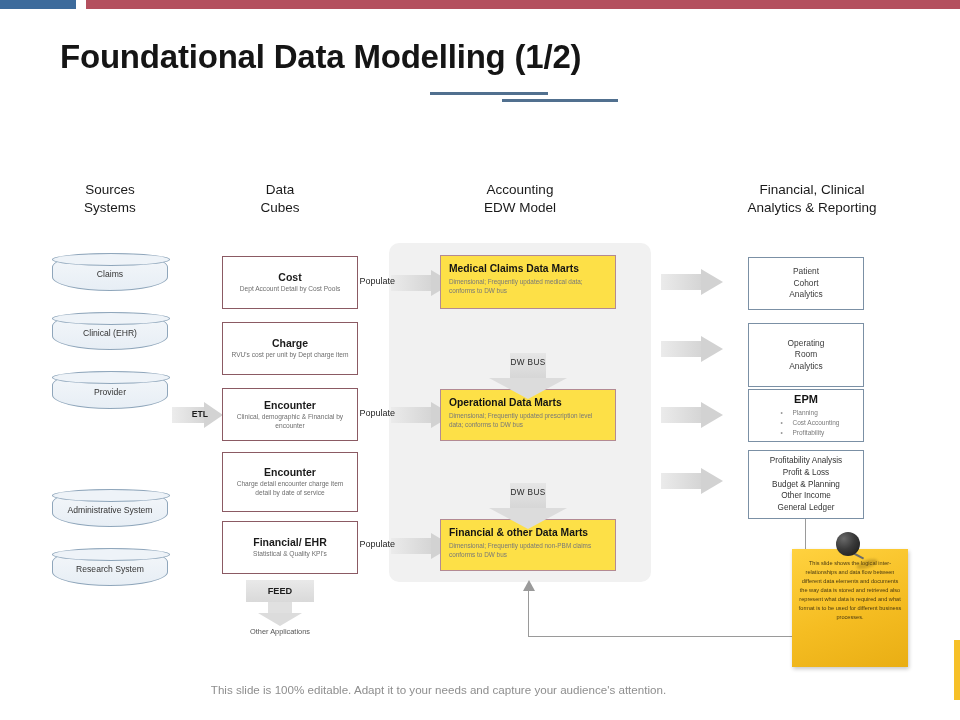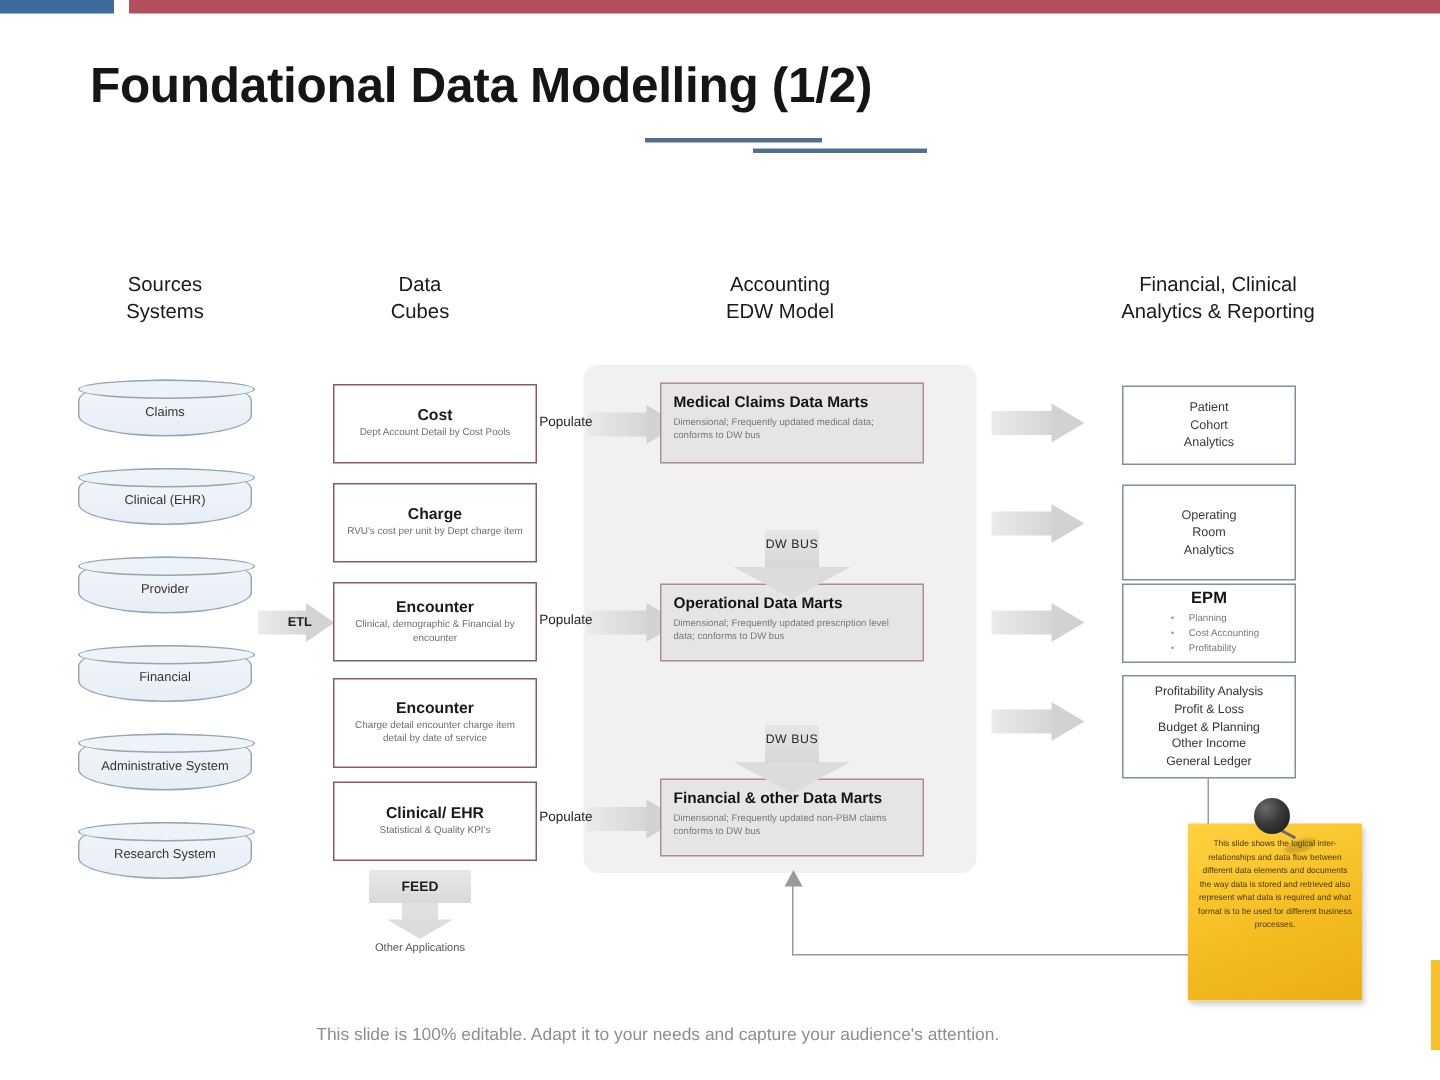--- a/index.html
+++ b/index.html
@@ -72,21 +72,21 @@
   .cube .t { font-size: 10.5px; font-weight: bold; color: #1a1a1a; }
   .cube .s { font-size: 6.6px; color: #6e6e6e; line-height: 1.3; margin-top: 2px; }
 
   
   .edw-panel {
     position: absolute; left: 389px; top: 243px; width: 262px; height: 339px;
     background: #f1f1f1; border-radius: 10px;
   }
   .mart {
     position: absolute; left: 440px; width: 176px;
-    border: 1px solid #b38a93; background: #e5e5e5;
+    border: 1px solid #b38a93; background: #fde047;
     padding: 7px 8px 8px 8px;
   }
   .mart .t { font-size: 10.3px; font-weight: bold; color: #141414; }
   .mart .s { font-size: 6.4px; color: #787878; line-height: 1.42; margin-top: 3px; }
 
   
   .dwbus { position: absolute; width: 78px; height: 46px; margin-top: 24px; }
   .dwbus .shaft {
     position: absolute; left: 21px; top: 0; width: 36px; height: 26px;
     background: linear-gradient(180deg,#e6e6e6 0%,#d6d6d6 100%);
@@ -241,23 +241,20 @@
 
   <div class="cyl" style="top:253px;height:38px">
     <span>Claims</span>
     </div>
   <div class="cyl" style="top:312px;height:38px">
     <span>Clinical (EHR)</span>
     </div>
   <div class="cyl" style="top:371px;height:38px">
     <span>Provider</span>
     </div>
-  <div class="cyl" style="top:430px;height:38px">
-    <span>Financial</span>
-    </div>
   <div class="cyl" style="top:489px;height:38px">
     <span>Administrative System</span>
     </div>
   <div class="cyl" style="top:548px;height:38px">
     <span>Research System</span>
     </div>
 
   <div class="etl">
     <div class="shaft"></div>
     <div class="head"></div>
@@ -274,21 +271,21 @@
   </div>
   <div class="cube" style="top:388px;height:53px">
     <div class="t">Encounter</div>
     <div class="s">Clinical, demographic &amp; Financial by encounter</div>
   </div>
   <div class="cube" style="top:452px;height:60px">
     <div class="t">Encounter</div>
     <div class="s">Charge detail encounter charge item detail by date of service</div>
   </div>
   <div class="cube" style="top:521px;height:53px">
-    <div class="t">Clinical/ EHR</div>
+    <div class="t">Financial/ EHR</div>
     <div class="s">Statistical &amp; Quality KPI's</div>
   </div>
 
   <div class="feed-box">FEED</div>
   <div class="feed-shaft"></div>
   <div class="feed-head"></div>
   <div class="otherapps">Other Applications</div>
 
   <div class="edw-panel"></div>
 

